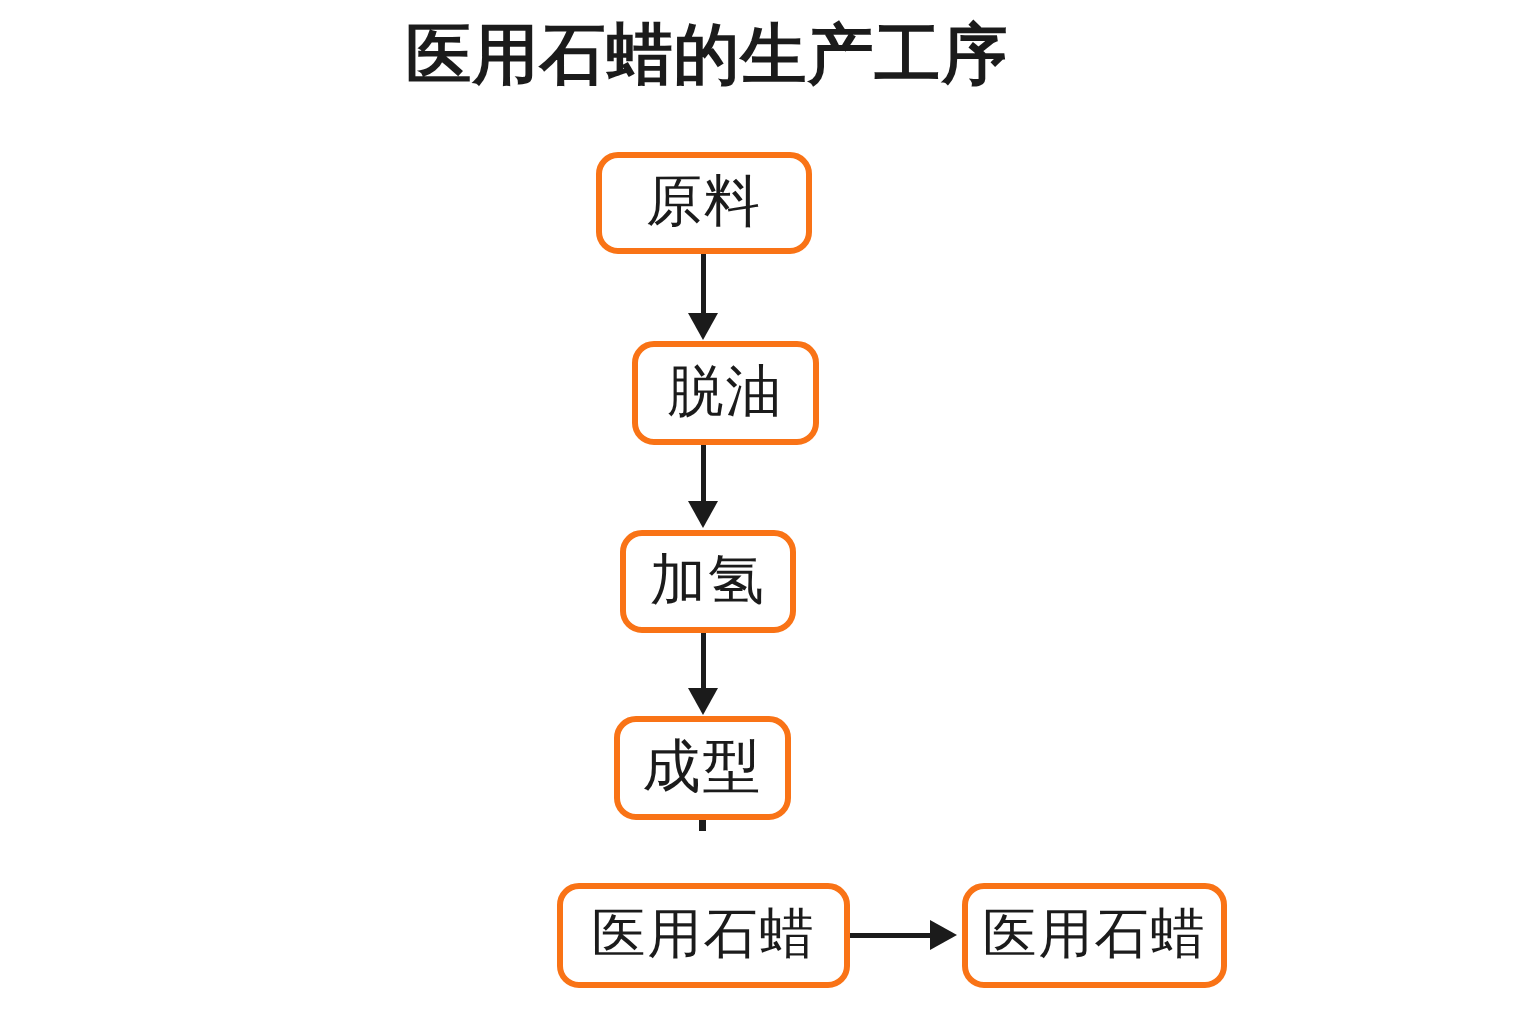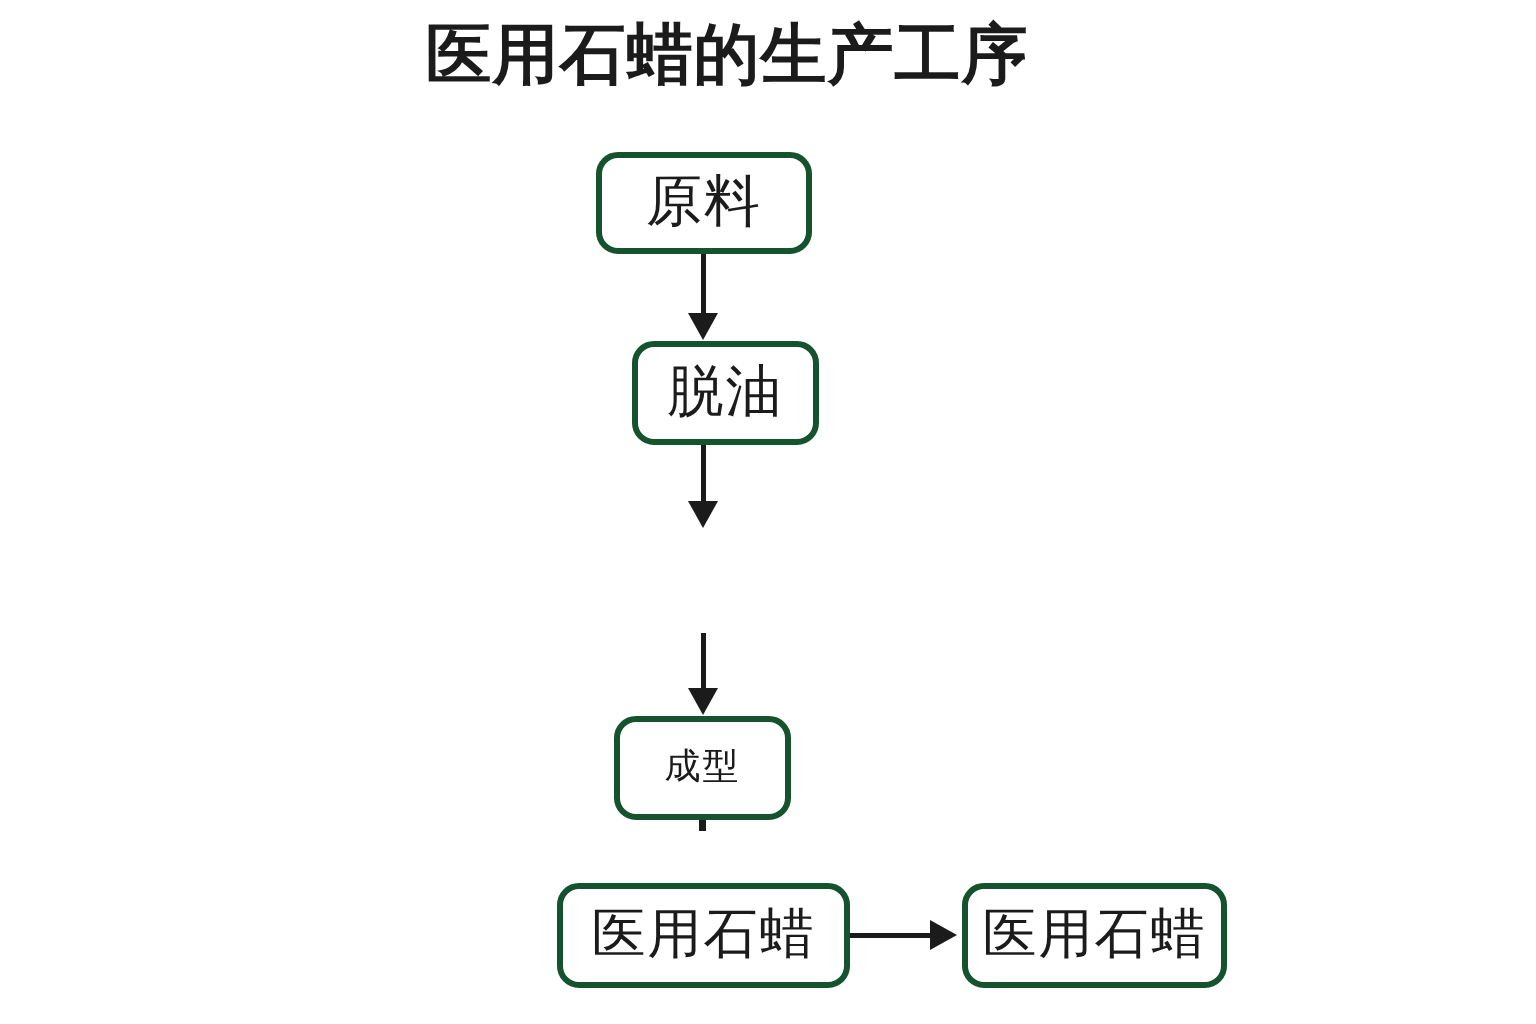--- a/index.html
+++ b/index.html
@@ -31,49 +31,48 @@
     top: 22px;
     width: 1414px;
     text-align: center;
     font-size: 66px;
     line-height: 1.0;
     font-weight: 700;
     color: #1b1b1b;
     letter-spacing: 1px;
     font-family: "DejaVu Sans", "Liberation Sans", sans-serif;
     white-space: nowrap;
-    padding-left: 20px;
   }
 
   
   .node {
     position: absolute;
     box-sizing: border-box;
     background: #ffffff;
-    border: 6px solid #14532d;
+    border: 6px solid #f97316;
     border-radius: 22px;
     display: flex;
     align-items: center;
     justify-content: center;
     color: #1b1b1b;
     font-weight: 500;
     line-height: 1;
     letter-spacing: 2px;
     white-space: nowrap;
     z-index: 3;
   }
   .node .node-label {
     display: block;
     transform: translateY(-2px);
   }
 
   .node-raw       { left: 596px;  top: 152px; width: 216px; height: 102px; font-size: 56px; }
   .node-deoil     { left: 632px;  top: 341px; width: 187px; height: 104px; font-size: 56px; }
   .node-hydro     { left: 620px;  top: 530px; width: 176px; height: 103px; font-size: 56px; }
-  .node-form      { left: 614px;  top: 716px; width: 177px; height: 104px; font-size: 36px; }
+  .node-form      { left: 614px;  top: 716px; width: 177px; height: 104px; font-size: 58px; }
   .node-product-a { left: 557px;  top: 883px; width: 293px; height: 105px; font-size: 54px; }
   .node-product-b { left: 962px;  top: 883px; width: 265px; height: 105px; font-size: 54px; }
   .conn-line-v {
     position: absolute;
     width: 5px;
     background: #1b1b1b;
     z-index: 1;
   }
   .conn-line-h {
     position: absolute;
@@ -121,20 +120,23 @@
   <div class="conn-line-v" style="left:701px; top:254px; height:66px;"></div>
   <div class="arrow-down" style="left:688px; top:313px;"></div>
 
   <div class="node node-deoil">
     <span class="node-label">脱油</span>
   </div>
 
   <div class="conn-line-v" style="left:701px; top:445px; height:64px;"></div>
   <div class="arrow-down" style="left:688px; top:501px;"></div>
 
+  <div class="node node-hydro">
+    <span class="node-label">加氢</span>
+  </div>
 
   <div class="conn-line-v" style="left:701px; top:633px; height:60px;"></div>
   <div class="arrow-down" style="left:688px; top:688px;"></div>
 
   <div class="node node-form">
     <span class="node-label">成型</span>
   </div>
 
   <div class="stub" style="left:699px; top:819px;"></div>
 

